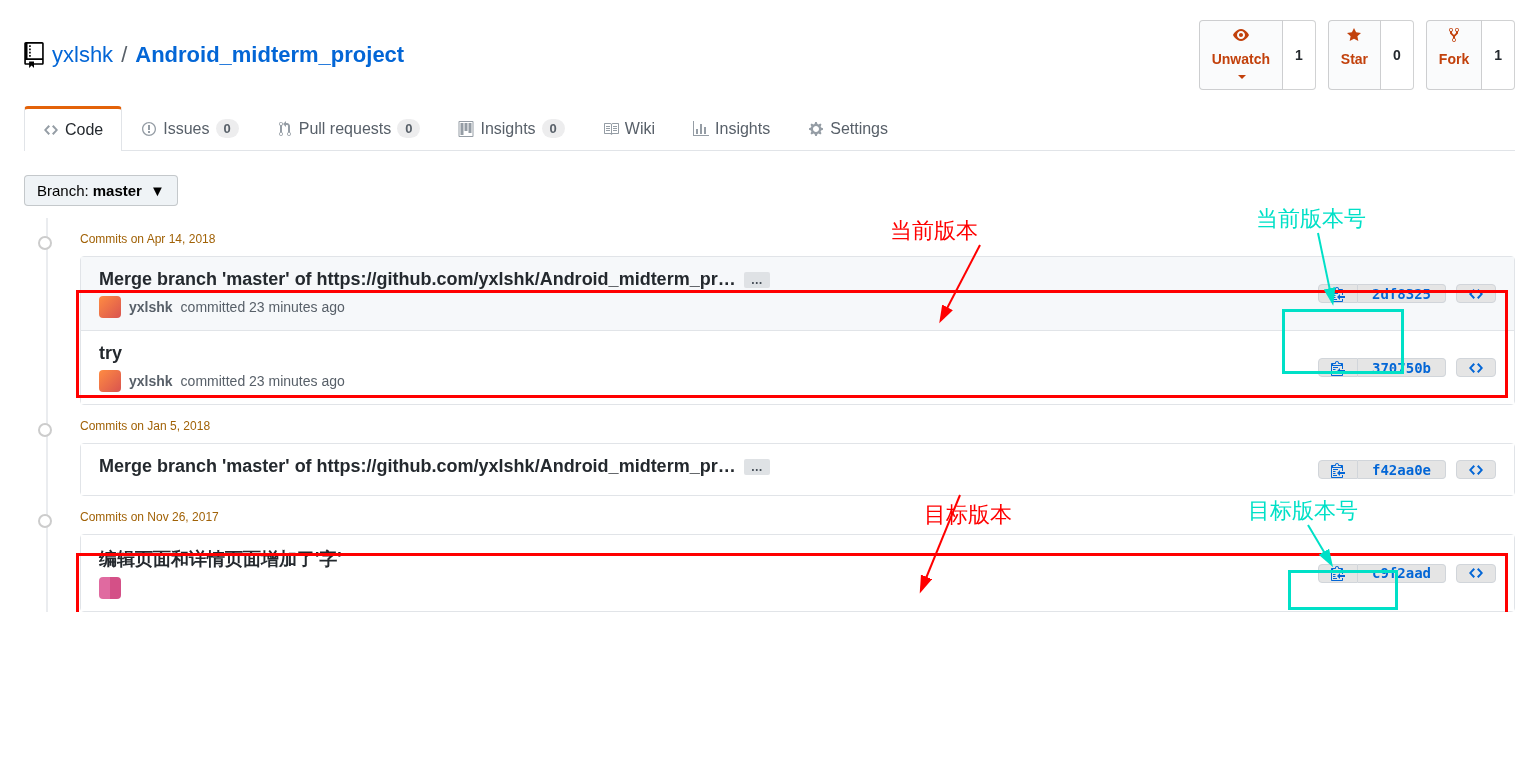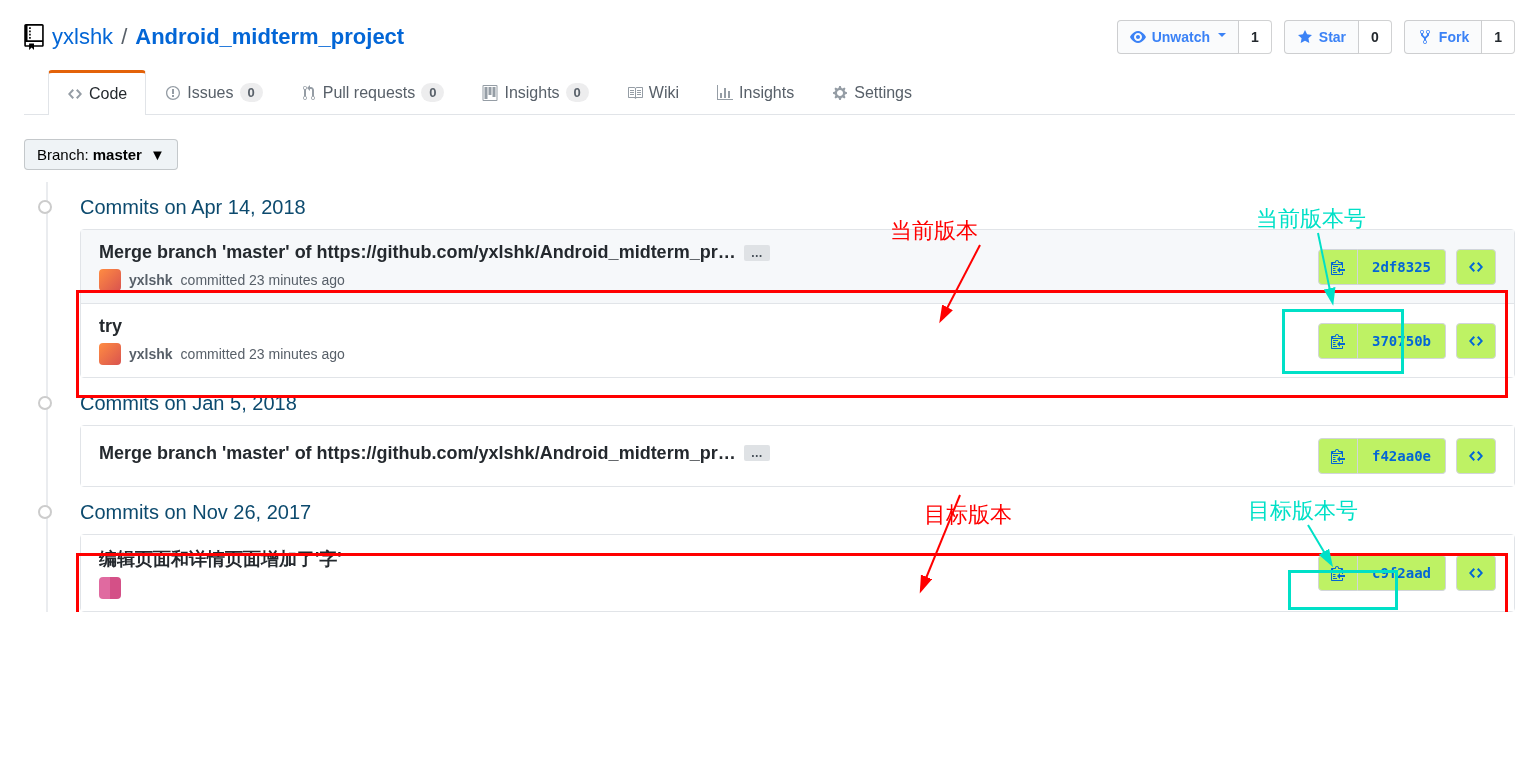--- a/index.html
+++ b/index.html
@@ -10,63 +10,63 @@
   
   .repo-header { display: flex; align-items: center; justify-content: space-between; padding: 20px 0 16px 0; }
   .repo-title { display: flex; align-items: center; gap: 8px; font-size: 22px; font-weight: 400; }
   .repo-title svg { color: #6a737d; width: 20px; height: 26px; }
   .repo-title a { color: #0366d6; text-decoration: none; }
   .repo-title .sep { color: #586069; }
   .repo-title strong { font-weight: 600; }
   
   .repo-actions { display: flex; gap: 12px; }
   .btn-group { display: flex; }
-  .btn { display: inline-flex; align-items: center; gap: 6px; padding: 6px 12px; font-size: 14px; font-weight: 600; line-height: 20px; color: #3b82f6; background: #fafbfc; border: 1px solid rgba(27,31,35,0.2); cursor: pointer; }
+  .btn { display: inline-flex; align-items: center; gap: 6px; padding: 6px 12px; font-size: 14px; font-weight: 600; line-height: 20px; color: #c2410c; background: #fafbfc; border: 1px solid rgba(27,31,35,0.2); cursor: pointer; flex-direction: column; }
   .btn-group .btn:first-child { border-radius: 4px 0 0 4px; }
   .btn-group .count { display: inline-flex; align-items: center; padding: 6px 12px; font-size: 14px; font-weight: 600; color: #24292e; background: #fff; border: 1px solid rgba(27,31,35,0.2); border-left: 0; border-radius: 0 4px 4px 0; }
   .btn svg { width: 16px; height: 16px; fill: currentColor; }
   .caret { display: inline-block; width: 0; height: 0; border: 4px solid transparent; border-top-color: currentColor; margin-left: 2px; vertical-align: middle; }
   
   
   .tabs { display: flex; border-bottom: 1px solid #e1e4e8; }
   .tab { display: flex; align-items: center; gap: 6px; padding: 12px 18px; color: #586069; border: 1px solid transparent; border-bottom: 0; cursor: pointer; font-size: 16px; }
-  .tab.selected { color: #24292e; background: #fff; border-color: #e36209 #e1e4e8 transparent; border-top-width: 3px; border-radius: 4px 4px 0 0; margin-bottom: -1px; margin-left: 24px; }
+  .tab.selected { color: #24292e; background: #fff; border-color: #e36209 #e1e4e8 transparent; border-top-width: 3px; border-radius: 4px 4px 0 0; margin-bottom: -1px; }
   .tab svg { width: 16px; height: 16px; fill: currentColor; color: #959da5; }
   .tab .counter { background: rgba(27,31,35,0.08); border-radius: 20px; padding: 2px 8px; font-size: 13px; font-weight: 600; color: #586069; }
   
   
   .branch-row { padding: 24px 0 12px 0; }
   .branch-btn { display: inline-flex; align-items: center; gap: 4px; padding: 6px 12px; font-size: 15px; background: #eff3f6; border: 1px solid rgba(27,31,35,0.2); border-radius: 4px; cursor: pointer; font-weight: 400; }
   .branch-btn strong { font-weight: 600; }
   
   
   .timeline { position: relative; padding-left: 36px; }
   .timeline::before { content: ""; position: absolute; left: 22px; top: 0; bottom: 0; width: 2px; background: #eaecef; }
   
-  .commit-group-title { position: relative; font-size: 20px; color: #0c4a6e; padding: 14px 0 10px 20px; }
+  .commit-group-title { position: relative; font-size: 12px; color: #a16207; padding: 14px 0 10px 20px; }
   .commit-group-title::before { content: ""; position: absolute; left: -22px; top: 18px; width: 10px; height: 10px; background: #fff; border: 2px solid #ccc; border-radius: 50%; }
   
   .commit-list { list-style: none; margin-left: 20px; border: 1px solid #e1e4e8; border-radius: 4px; }
   .commit-item { display: flex; align-items: center; justify-content: space-between; padding: 12px 18px; border-top: 1px solid #e1e4e8; background: #fff; }
   .commit-item:first-child { border-top: 0; }
   .commit-item.highlighted { background: #f6f8fa; }
   
   .commit-msg { flex: 1; }
   .commit-title-line { display: flex; align-items: center; gap: 8px; margin-bottom: 6px; }
   .commit-title { font-size: 18px; font-weight: 600; color: #24292e; }
   .ellipsis-btn { background: #dfe2e5; border: 0; border-radius: 2px; width: 26px; height: 16px; font-size: 12px; font-weight: 700; color: #444d56; cursor: pointer; line-height: 6px; }
   .commit-meta { display: flex; align-items: center; gap: 8px; font-size: 14px; color: #586069; }
   .avatar { width: 22px; height: 22px; border-radius: 4px; display: inline-block; }
   .avatar.red { background: linear-gradient(135deg, #ff8c42, #d9534f); }
   .avatar.pink { background: linear-gradient(90deg, #e06aa0 50%, #d45087 50%); }
   .commit-meta .author { color: #586069; font-weight: 600; }
   
   .commit-actions { display: flex; gap: 10px; align-items: center; }
   .sha-group { display: flex; }
-  .copy-btn, .sha-link, .browse-btn { display: inline-flex; align-items: center; justify-content: center; height: 36px; border: 1px solid #d1d5da; background: #bef264; cursor: pointer; }
+  .copy-btn, .sha-link, .browse-btn { display: inline-flex; align-items: center; justify-content: center; height: 19px; border: 1px solid #d1d5da; background: #e5e5e5; cursor: pointer; }
   .copy-btn { width: 40px; border-radius: 4px 0 0 4px; color: #0366d6; }
   .sha-link { padding: 0 14px; font-family: SFMono-Regular, Consolas, monospace; font-size: 14px; font-weight: 600; color: #0366d6; border-left: 0; border-radius: 0 4px 4px 0; }
   .browse-btn { width: 40px; border-radius: 4px; color: #0366d6; }
   .copy-btn svg, .browse-btn svg { width: 16px; height: 16px; fill: currentColor; }
   
   
   .annotation-box { position: absolute; border: 3px solid; pointer-events: none; }
   .annotation-box.red { border-color: #ff0000; }
   .annotation-box.cyan { border-color: #00e0c7; }
   .annotation-label { position: absolute; font-size: 22px; font-family: SimSun, serif; pointer-events: none; }

